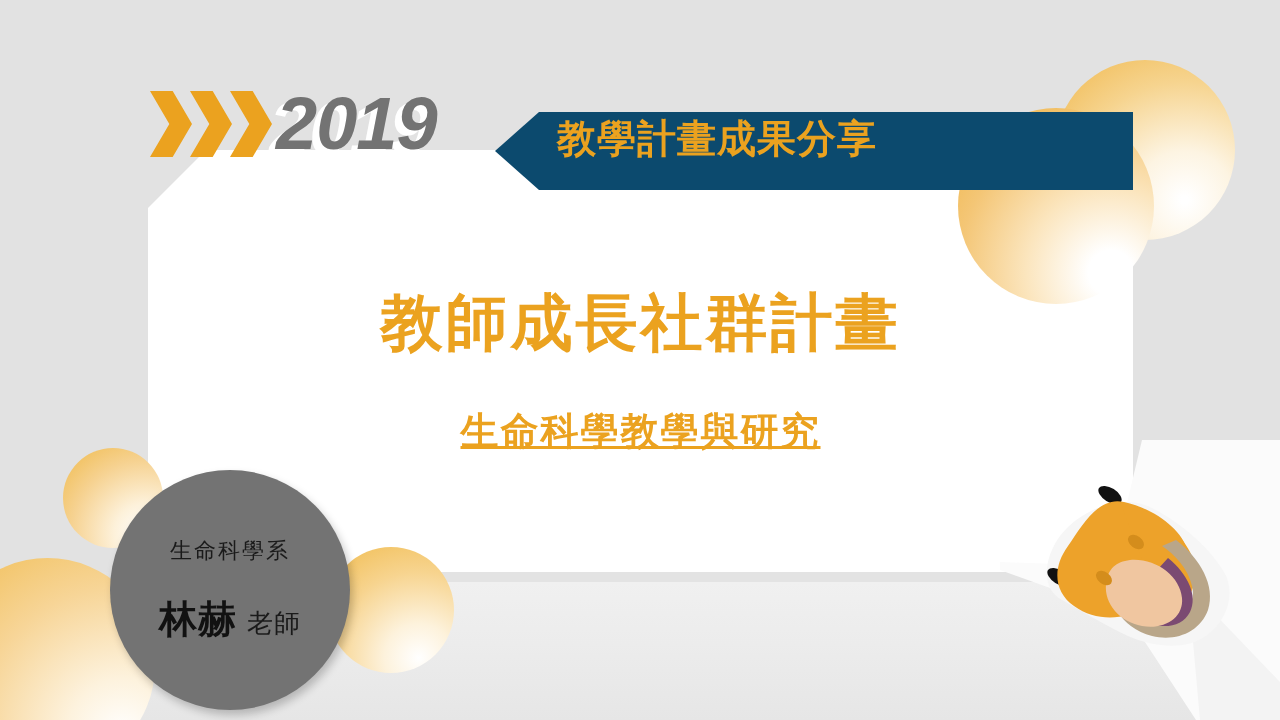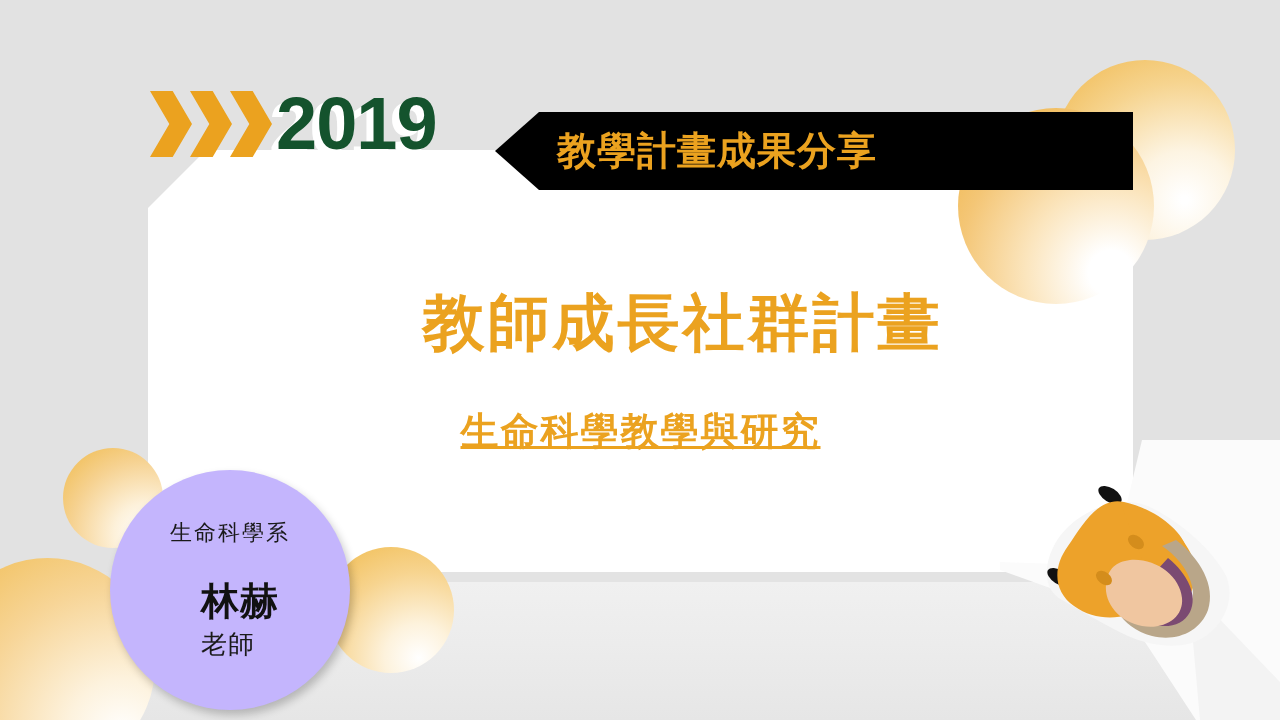--- a/index.html
+++ b/index.html
@@ -112,39 +112,40 @@
     clip-path: polygon(0 0, 54% 0, 100% 50%, 54% 100%, 0 100%, 46% 50%);
     filter: drop-shadow(-7px 4px 0px #ffffff);
   }
   .chev-1 { left: 0px; }
   .chev-2 { left: 40px; }
   .chev-3 { left: 80px; }
 
   .year-text {
     font-size: 74px;
     font-weight: bold;
-    color: #14532d;
+    color: #737373;
     letter-spacing: -1px;
     line-height: 66px;
     margin-left: 4px;
     text-shadow: -7px 5px 0px #ffffff;
+    font-style: italic;
   }
 
   
   .header-ribbon {
     position: absolute;
     left: 495px;
     top: 112px;
     width: 638px;
     height: 78px;
-    background: #000000;
+    background: #0c4a6e;
     -webkit-clip-path: polygon(0 50%, 44px 0, 638px 0, 638px 78px, 44px 78px);
     clip-path: polygon(0 50%, 44px 0, 638px 0, 638px 78px, 44px 78px);
     display: flex;
-    align-items: center;
+    align-items: flex-start;
   }
   .header-title {
     margin-left: 62px;
     font-size: 39px;
     font-weight: bold;
     color: #eba21f;
     letter-spacing: 1px;
     white-space: nowrap;
   }
 
@@ -153,21 +154,20 @@
     position: absolute;
     left: 148px;
     top: 292px;
     width: 985px;
     text-align: center;
     font-size: 62px;
     font-weight: bold;
     color: #eba21f;
     letter-spacing: 3px;
     line-height: 1.0;
-    padding-left: 42px;
   }
   .sub-title {
     position: absolute;
     left: 148px;
     top: 412px;
     width: 985px;
     text-align: center;
     font-size: 38px;
     font-weight: bold;
     color: #eba21f;
@@ -177,37 +177,36 @@
   }
 
   
   .badge {
     position: absolute;
     left: 110px;
     top: 470px;
     width: 240px;
     height: 240px;
     border-radius: 50%;
-    background: #c4b5fd;
+    background: #737373;
     box-shadow: 3px 5px 9px rgba(0,0,0,0.22);
     display: flex;
     flex-direction: column;
     align-items: center;
     justify-content: center;
   }
   .badge-dept {
     font-size: 22px;
     color: #1a1a1a;
     letter-spacing: 2px;
     margin-bottom: 28px;
   }
   .badge-name-row {
     display: flex;
     align-items: baseline;
-    flex-direction: column;
   }
   .badge-name {
     font-size: 38px;
     font-weight: bold;
     color: #111111;
     letter-spacing: 1px;
   }
   .badge-role {
     font-size: 26px;
     color: #1a1a1a;

